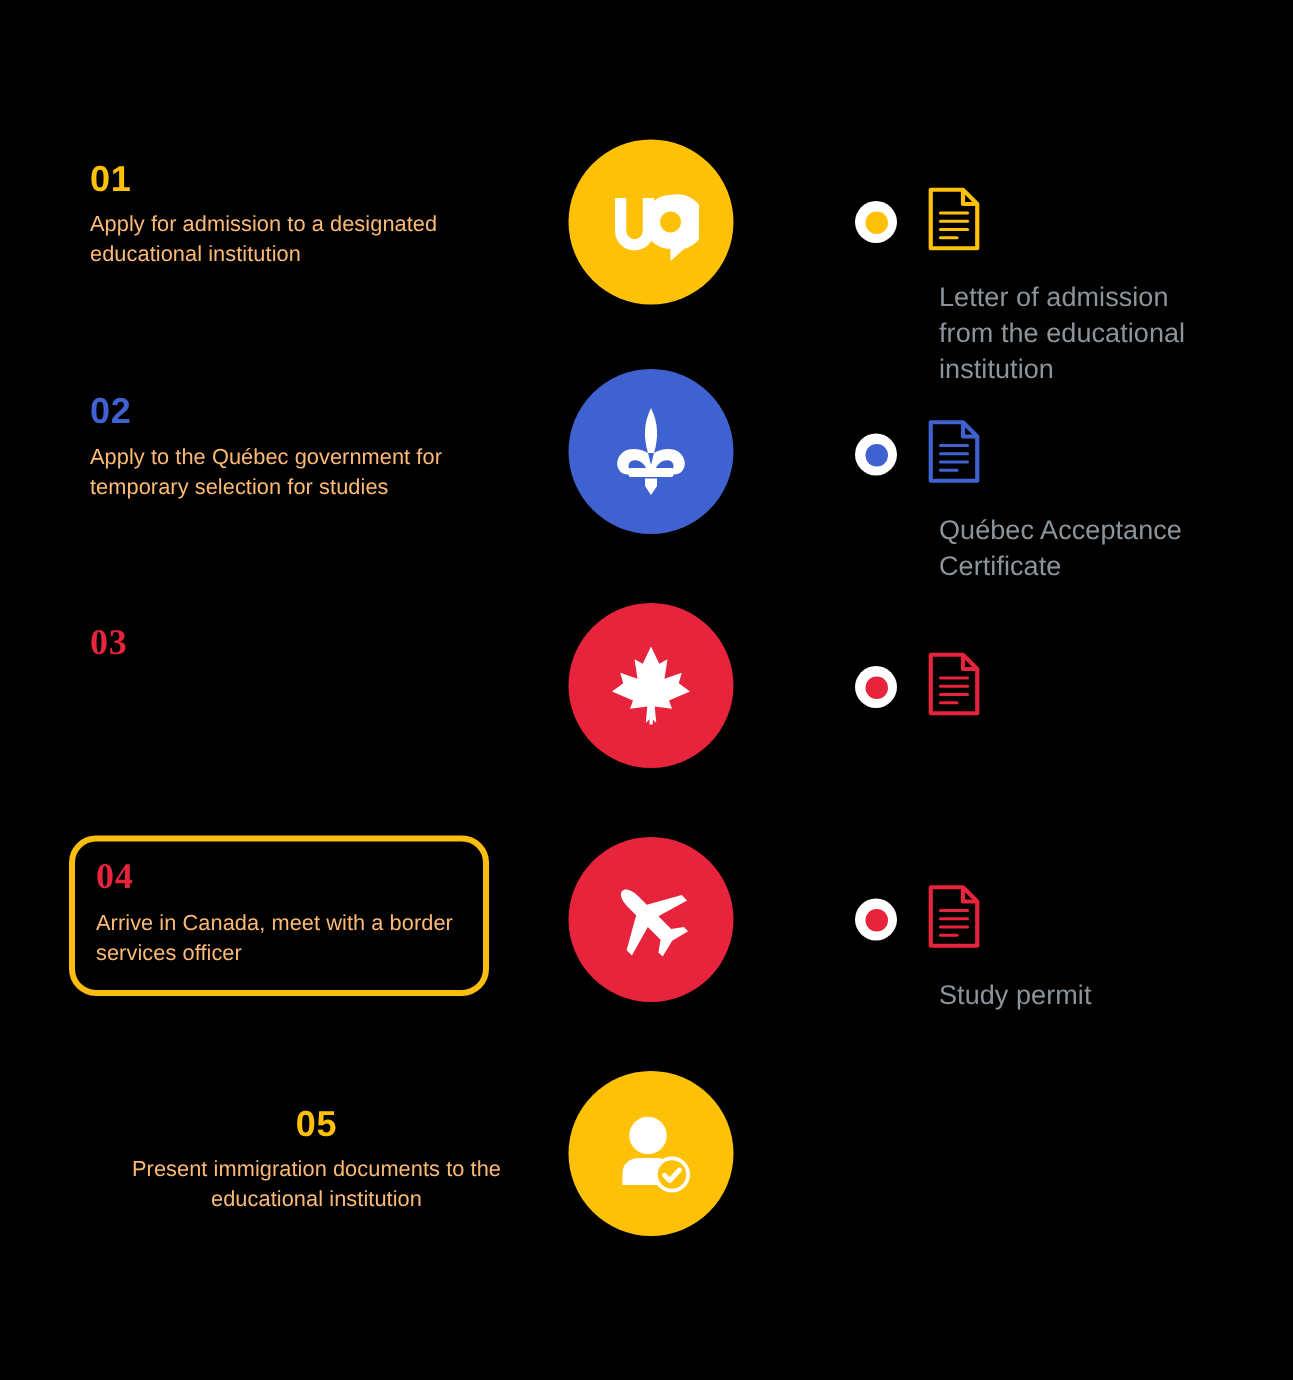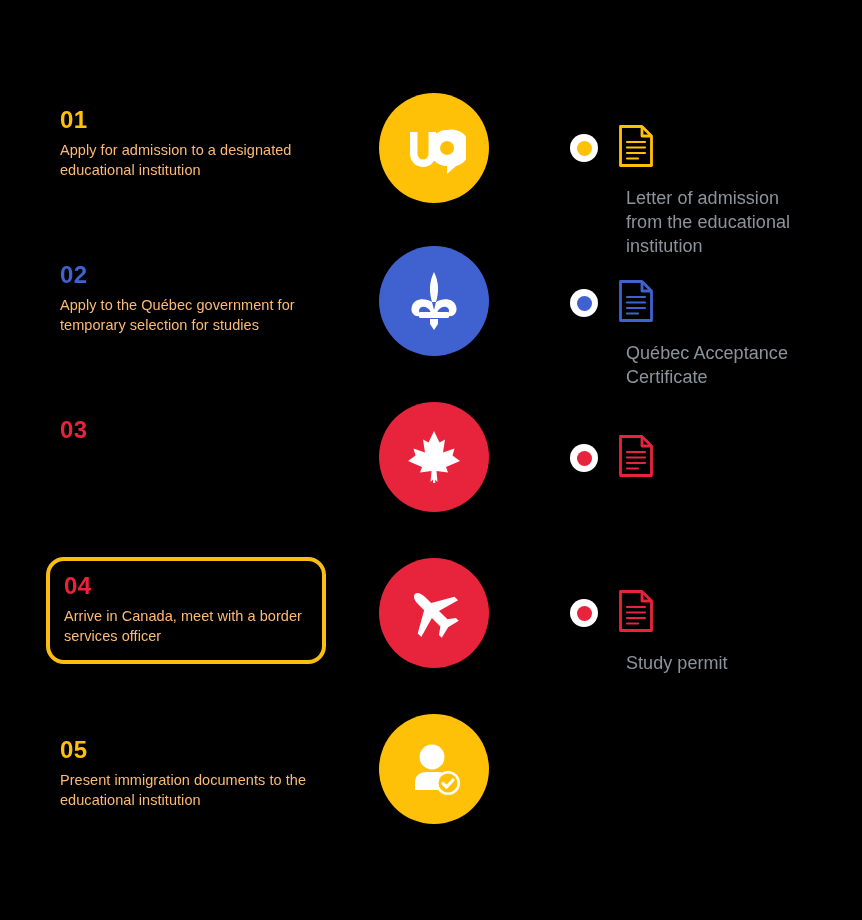--- a/index.html
+++ b/index.html
@@ -29,21 +29,21 @@
   }
   .step-num {
     font-size: 24px;
     font-weight: bold;
     letter-spacing: 0.5px;
     line-height: 1.05;
     margin-bottom: 9px;
   }
   .step-num.amber { color: #FFC107; }
   .step-num.blue  { color: #3F62D0; }
-  .step-num.red   { color: #E8233C; }
+  .step-num.red   { color: #E8233C; font-family: Liberation Serif, serif; }
   .step-desc {
     font-size: 14.5px;
     line-height: 1.34;
     color: #fdba74;
     letter-spacing: 0.05px;
   }
 
   
   .circle {
     position: absolute;
@@ -142,21 +142,21 @@
     <div class="step-desc">Arrive in Canada, meet with a border services officer</div>
   </div>
   <div class="circle red" style="top:558px;">
     <svg width="62" height="62" viewBox="0 0 62 62">
       <g transform="rotate(-45 31 31)">
         <path d="M31 4 C34 4 36 8 36 14 L36 22 L57 34 L57 39 L36 33 L36 45 L43 50 L43 54 L31 51 L19 54 L19 50 L26 45 L26 33 L5 39 L5 34 L26 22 L26 14 C26 8 28 4 31 4 Z" fill="#ffffff"></path>
       </g>
     </svg>
   </div>
 
-  <div class="step-cell" style="top:725px;">
+  <div class="step-cell" style="top:725px;text-align:center;">
     <div class="step-num amber">05</div>
     <div class="step-desc">Present immigration documents to the educational institution</div>
   </div>
   <div class="circle amber" style="top:714px;">
     <svg width="62" height="62" viewBox="0 0 62 62">
       <circle cx="29" cy="19" r="12.5" fill="#ffffff"></circle>
       <path d="M12 52 L12 44 C12 38 17 34 23 34 L35 34 C41 34 46 38 46 44 L46 52 Z" fill="#ffffff"></path>
       <circle cx="45" cy="45" r="12" fill="#ffffff"></circle>
       <circle cx="45" cy="45" r="9.5" fill="#FFC107"></circle>
       <path d="M40 45.5 L43.5 49 L50 42" stroke="#ffffff" stroke-width="3.2" fill="none" stroke-linecap="round" stroke-linejoin="round"></path>

